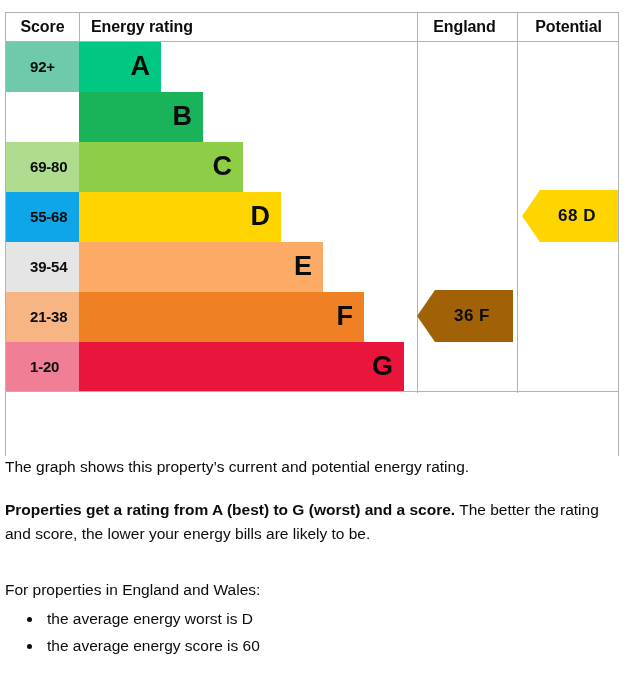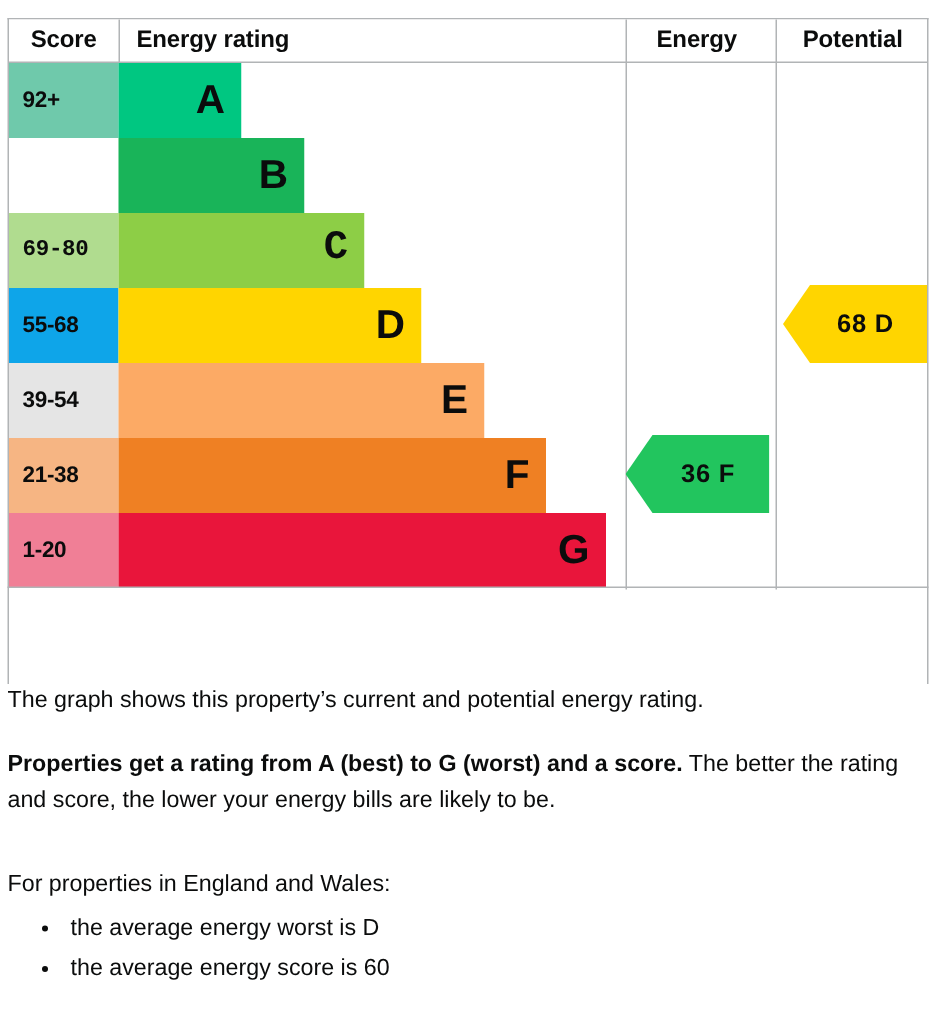--- a/index.html
+++ b/index.html
@@ -70,21 +70,21 @@
     width: 612px;
     height: 50px;
   }
   .band-score {
     position: absolute;
     left: 0;
     top: 0;
     width: 73px;
     height: 50px;
     line-height: 50px;
-    padding-left: 9px;
+    padding-left: 24px;
     font-size: 15px;
     font-weight: bold;
     letter-spacing: -0.2px;
   }
   .band-bar {
     position: absolute;
     left: 73px;
     top: 0;
     height: 50px;
   }
@@ -159,40 +159,40 @@
   #average-list li { padding-left: 4px; }
 </style>
 </head>
 <body>
 
 <div id="epc-chart">
 
   <div class="chart-header">
     <div class="hcell hcell-score">Score</div>
     <div class="hcell hcell-rating">Energy rating</div>
-    <div class="hcell hcell-current">Energy</div>
+    <div class="hcell hcell-current">England</div>
     <div class="hcell hcell-potential">Potential</div>
     <div class="vdiv vdiv-score"></div>
   </div>
 
   <div class="chart-body" id="chart-body">
       <div class="band-row" style="top: 0px;">
         <div class="band-score" style="background: rgb(111, 201, 171);">92+</div>
         <div class="band-bar" style="width: 82px; background: rgb(0, 199, 129);">
           <div class="band-letter">A</div>
         </div>
         <div class="row-fill-right" style="left: 155px; width: 457px;"></div>
       </div>
       <div class="band-row" style="top: 50px;">
         <div class="band-bar" style="width: 124px; background: rgb(25, 180, 89);">
           <div class="band-letter">B</div>
         </div>
         <div class="row-fill-right" style="left: 197px; width: 415px;"></div>
       </div>
-      <div class="band-row" style="top: 100px; font-family: Liberation Mono, monospace;">
+      <div class="band-row" style="top: 100px;">
         <div class="band-score" style="background: rgb(176, 220, 143);">69-80</div>
         <div class="band-bar" style="width: 164px; background: rgb(141, 206, 70);">
           <div class="band-letter">C</div>
         </div>
         <div class="row-fill-right" style="left: 237px; width: 375px;"></div>
       </div>
       <div class="band-row" style="top: 150px;">
         <div class="band-score" style="background: #0ea5e9;">55-68</div>
         <div class="band-bar" style="width: 202px; background: rgb(255, 213, 0);">
           <div class="band-letter">D</div>
@@ -222,21 +222,21 @@
       </div>
     </div>
 
   <div class="vdiv vdiv-current"></div>
   <div class="vdiv vdiv-pot"></div>
 
 </div>
 
 <div class="chart-bottom-rule"></div>
 
-<div class="rating-arrow" id="arrow-current" style="background: #22c55e;">36  F</div>
+<div class="rating-arrow" id="arrow-current" style="background: #a16207;">36  F</div>
 
 <div class="rating-arrow" id="arrow-potential" style="background: rgb(255, 213, 0);">68  D</div>
 
 <p class="copy" id="para-intro">The graph shows this property’s current and potential energy rating.</p>
 
 <p class="copy" id="para-rating"><b>Properties get a rating from A (best) to G (worst) and a score.</b><span> The better the rating and score, the lower your energy bills are likely to be.</span></p>
 
 <p class="copy" id="para-region">For properties in England and Wales:</p>
 
 <ul id="average-list">

